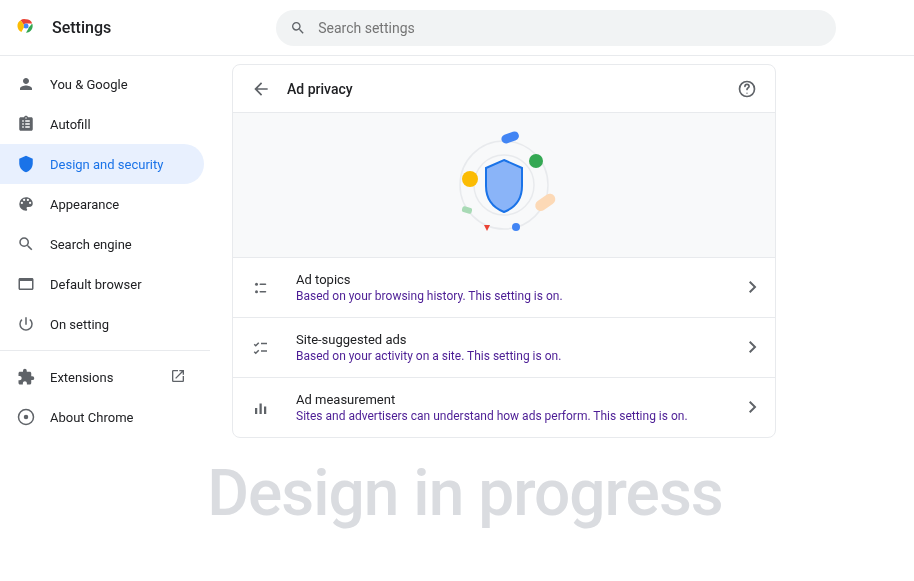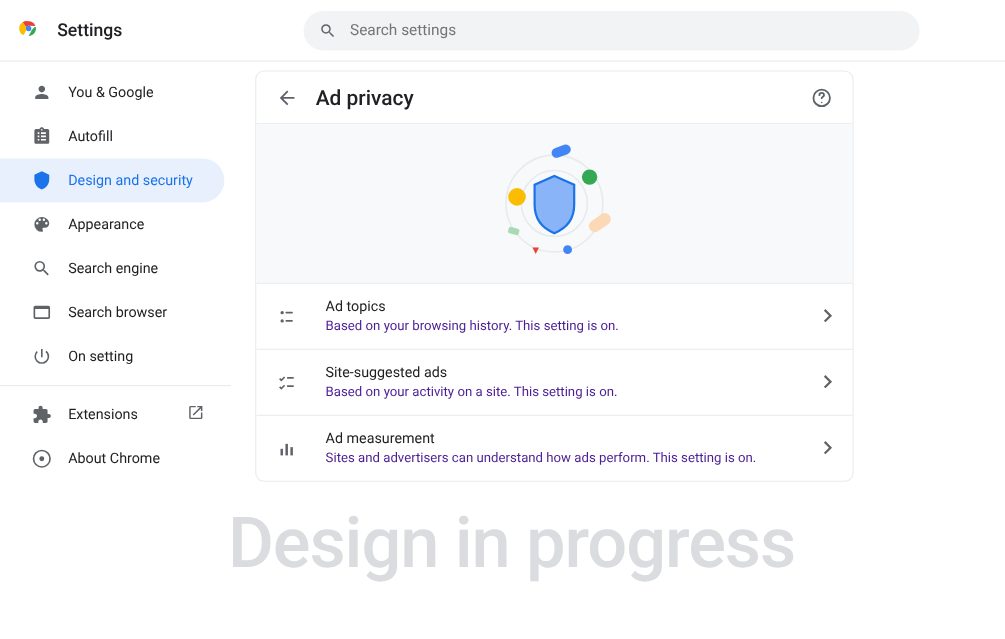--- a/index.html
+++ b/index.html
@@ -7,32 +7,32 @@
 
 .topbar { height: 56px; display: flex; align-items: center; padding: 0 16px; border-bottom: 1px solid #e8eaed; }
 .topbar .logo { margin-right: 16px; }
 .topbar .title { font-size: 16px; font-weight: 500; color: #202124; }
 .search-wrap { margin-left: 165px; flex: 0 0 560px; height: 36px; background: #f1f3f4; border-radius: 18px; display: flex; align-items: center; padding: 0 14px; }
 .search-wrap svg { flex-shrink: 0; }
 .search-wrap input { border: none; background: transparent; outline: none; flex: 1; margin-left: 12px; font-size: 14px; color: #5f6368; }
 
 .layout { display: flex; height: calc(100% - 56px); }
 .sidebar { width: 210px; padding-top: 8px; }
-.side-item { height: 40px; display: flex; align-items: center; padding-left: 28px; font-size: 13px; color: #202124; cursor: pointer; border-radius: 0 20px 20px 0; margin-right: 6px; }
+.side-item { height: 40px; display: flex; align-items: center; padding-left: 16px; font-size: 13px; color: #202124; cursor: pointer; border-radius: 0 20px 20px 0; margin-right: 6px; }
 .side-item .ic { width: 20px; display: flex; justify-content: center; color: #5f6368; margin-right: 14px; }
 .side-item.active { background: #e8f0fe; color: #1a73e8; }
 .side-item.active .ic { color: #1a73e8; }
 .side-divider { height: 1px; background: #e8eaed; margin: 6px 0; }
 .side-item .ext-arrow { margin-left: auto; margin-right: 18px; color: #5f6368; }
 
 .content { flex: 1; padding: 8px 22px 0 22px; }
 .card { width: 544px; background: #fff; border: 1px solid #e8eaed; border-radius: 8px; overflow: hidden; }
 .card-header { height: 48px; display: flex; align-items: center; padding: 0 12px; border-bottom: 1px solid #e8eaed; }
 .card-header .back { width: 32px; height: 32px; display: flex; align-items: center; justify-content: center; cursor: pointer; border-radius: 50%; color: #5f6368; }
-.card-header .htitle { font-size: 19px; font-weight: 500; color: #202124; margin-left: 10px; }
+.card-header .htitle { font-size: 14px; font-weight: 500; color: #202124; margin-left: 10px; }
 .card-header .help { margin-left: auto; width: 32px; height: 32px; display: flex; align-items: center; justify-content: center; cursor: pointer; border-radius: 50%; color: #5f6368; }
 
 .hero { height: 144px; background: #f8f9fa; display: flex; align-items: center; justify-content: center; }
 
 .row { display: flex; align-items: center; padding: 14px 18px; border-top: 1px solid #e8eaed; cursor: pointer; gap: 11px; }
 .row:first-of-type { border-top: none; }
 .row .ric { width: 20px; color: #5f6368; margin-right: 14px; flex-shrink: 0; display: flex; justify-content: center; }
 .row .rtxt { flex: 1; }
 .row .rtitle { font-size: 13px; color: #202124; margin-bottom: 2px; }
 .row .rsub { font-size: 12px; color: #4c1d95; }
@@ -103,21 +103,21 @@
           </svg>
         </span>
       <span>Search engine</span>
     </div>
     <div class="side-item">
       <span class="ic">
           <svg width="18" height="18" viewBox="0 0 24 24" fill="currentColor">
             <path d="M20 4H4c-1.1 0-2 .9-2 2v12c0 1.1.9 2 2 2h16c1.1 0 2-.9 2-2V6c0-1.1-.9-2-2-2zM4 8h16v10H4V8z"></path>
           </svg>
         </span>
-      <span>Search browser</span>
+      <span>Default browser</span>
     </div>
     <div class="side-item">
       <span class="ic">
           <svg width="18" height="18" viewBox="0 0 24 24" fill="currentColor">
             <path d="M13 3h-2v10h2V3zm4.83 2.17l-1.42 1.42A6.92 6.92 0 0 1 19 12c0 3.87-3.13 7-7 7s-7-3.13-7-7c0-2.02.86-3.84 2.24-5.12L5.83 5.46A8.93 8.93 0 0 0 3 12a9 9 0 0 0 18 0c0-2.74-1.23-5.18-3.17-6.83z"></path>
           </svg>
         </span>
       <span>On setting</span>
     </div>
     <div class="side-divider"></div>

